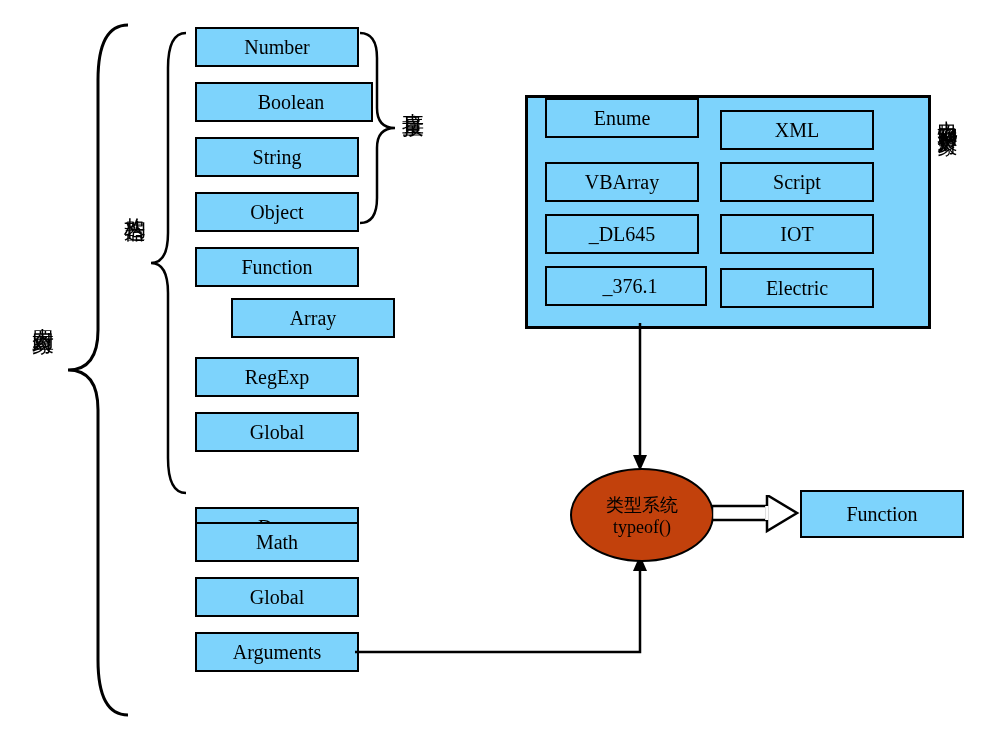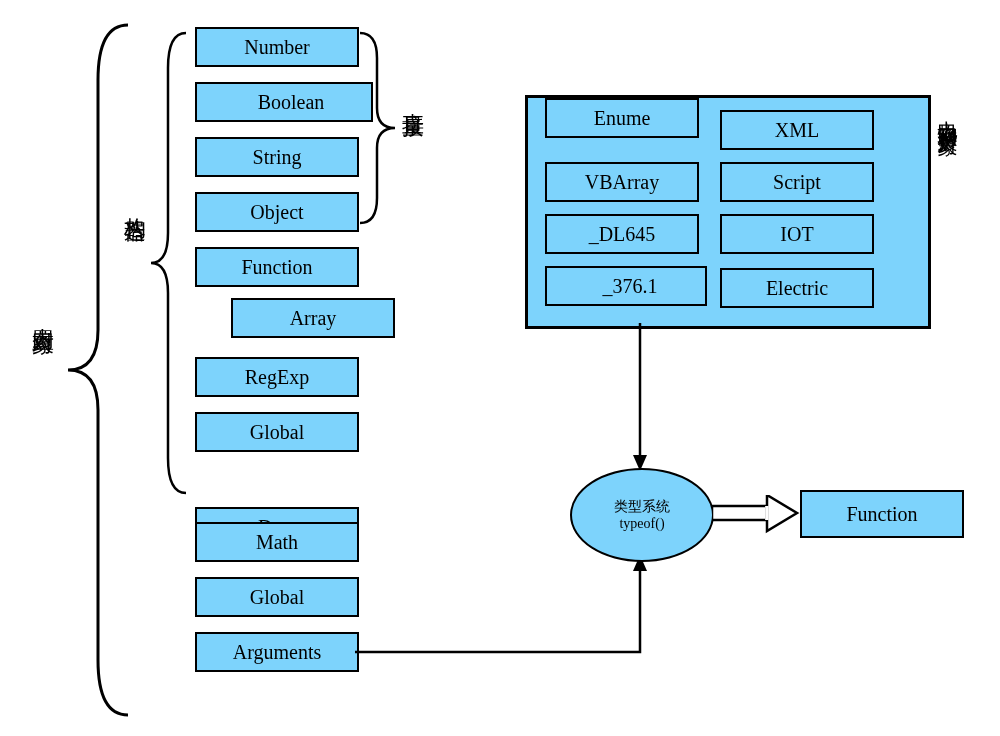--- a/index.html
+++ b/index.html
@@ -80,21 +80,21 @@
 <svg style="left:600px; top:323px;" width="80" height="150">
   <line x1="40" y1="0" x2="40" y2="135" stroke="#000" stroke-width="2.5"></line>
   <polygon points="40,148 33,132 47,132" fill="#000"></polygon>
 </svg>
 
 <svg style="left:355px; top:555px;" width="330" height="120">
   <path d="M 0 97 L 285 97 L 285 10" fill="none" stroke="#000" stroke-width="2.5"></path>
   <polygon points="285,0 278,16 292,16" fill="#000"></polygon>
 </svg>
 
-<div style="position:absolute; left:570px; top:468px; width:140px; height:90px; border:2.5px solid #000; border-radius:50%; display:flex; flex-direction:column; align-items:center; justify-content:center; font-size:14px; background:#7dd3fc;">
+<div style="position:absolute; left:570px; top:468px; width:140px; height:90px; border:2.5px solid #000; border-radius:50%; display:flex; flex-direction:column; align-items:center; justify-content:center; font-size:18px; background:#c2410c;">
   <span>类型系统</span>
   <span>typeof()</span>
 </div>
 
 <svg style="left:712px; top:495px;" width="90" height="40">
   <rect x="0" y="11" width="55" height="14" fill="#fff" stroke="#000" stroke-width="2.5"></rect>
   <rect x="53" y="11" width="4" height="14" fill="#fff" stroke="none"></rect>
   <polygon points="55,0 85,18 55,36" fill="#fff" stroke="#000" stroke-width="2.5"></polygon>
   <line x1="55" y1="11" x2="55" y2="25" stroke="#fff" stroke-width="3"></line>
 </svg>

